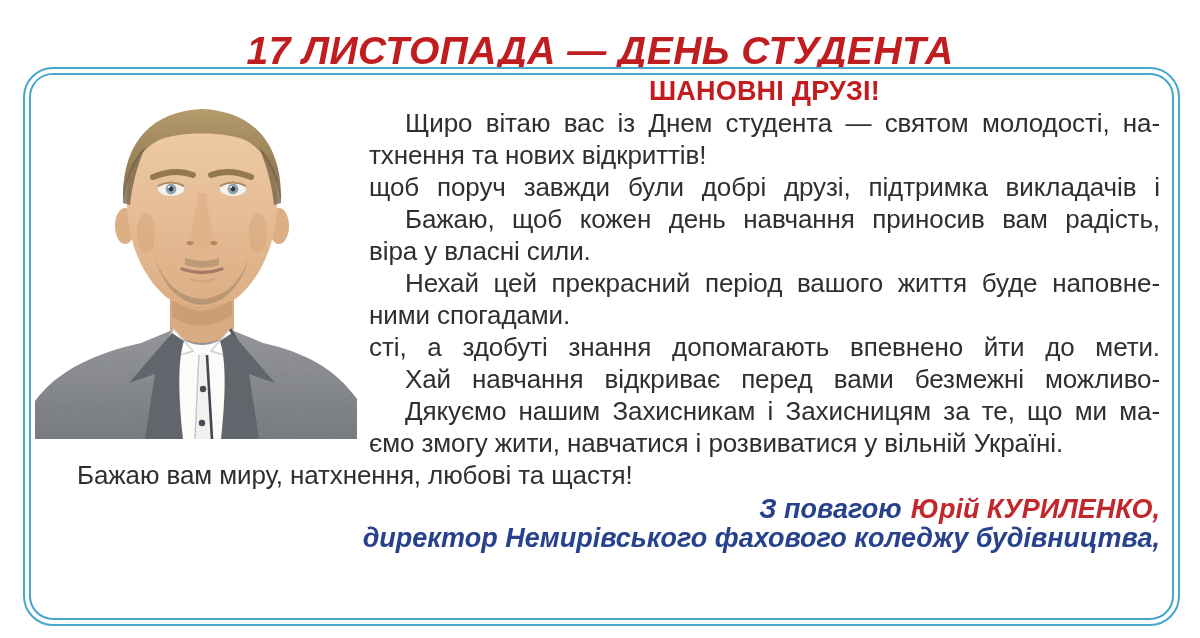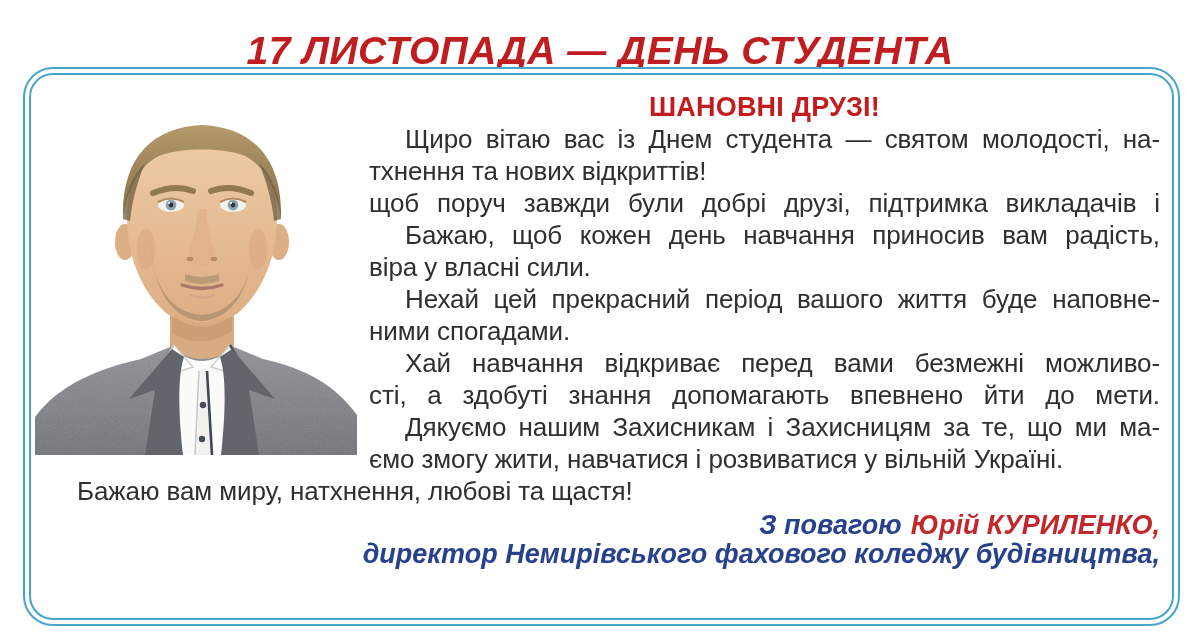--- a/index.html
+++ b/index.html
@@ -15,21 +15,21 @@
     font-size:39px;line-height:48px;font-weight:bold;font-style:italic;
     color:var(--title-red);letter-spacing:.5px;white-space:nowrap;margin-top:23px;
   }
   .card{
     position:absolute;left:23px;top:67px;width:1153px;height:555px;
     border:2px solid var(--border-cyan);border-radius:30px;background:#fff;
   }
   .card-inner{
     position:absolute;top:4px;left:4px;right:4px;bottom:4px;
     border:2px solid var(--border-cyan);border-radius:24px;
-    padding:16px 12px 0 10px;overflow:hidden;
+    padding:0 12px 0 10px;overflow:hidden;
   }
   .photo{
     float:left;width:322px;height:368px;margin:-4px 12px 0 -6px;
     position:relative;background:#fff;
   }
   .line{
     font-size:26px;line-height:32px;color:var(--body-text);
     letter-spacing:-0.1px;
   }
   .salutation{
@@ -147,22 +147,22 @@
 
       <div class="line salutation">ШАНОВНІ ДРУЗІ!</div>
 
       <div class="line indent just">Щиро вітаю вас із Днем студента — святом молодості, на-</div>
       <div class="line">тхнення та нових відкриттів!</div>
       <div class="line just">щоб поруч завжди були добрі друзі, підтримка викладачів і</div>
       <div class="line indent just">Бажаю, щоб кожен день навчання приносив вам радість,</div>
       <div class="line">віра у власні сили.</div>
       <div class="line indent just">Нехай цей прекрасний період вашого життя буде наповне-</div>
       <div class="line">ними спогадами.</div>
+      <div class="line just">сті, а здобуті знання допомагають впевнено йти до мети.</div>
       <div class="line indent just">Хай навчання відкриває перед вами безмежні можливо-</div>
-      <div class="line just">сті, а здобуті знання допомагають впевнено йти до мети.</div>
       <div class="line indent just">Дякуємо нашим Захисникам і Захисницям за те, що ми ма-</div>
       <div class="line">ємо змогу жити, навчатися і розвиватися у вільній Україні.</div>
       <div class="line indent">Бажаю вам миру, натхнення, любові та щастя!</div>
 
       <div class="sig-block">
         <div class="sig-line"><span class="sig-prefix">З повагою</span><span class="sig-name">Юрій КУРИЛЕНКО,</span></div>
         <div class="sig-line">директор Немирівського фахового коледжу будівництва,</div>
       </div>
 
     </div>

